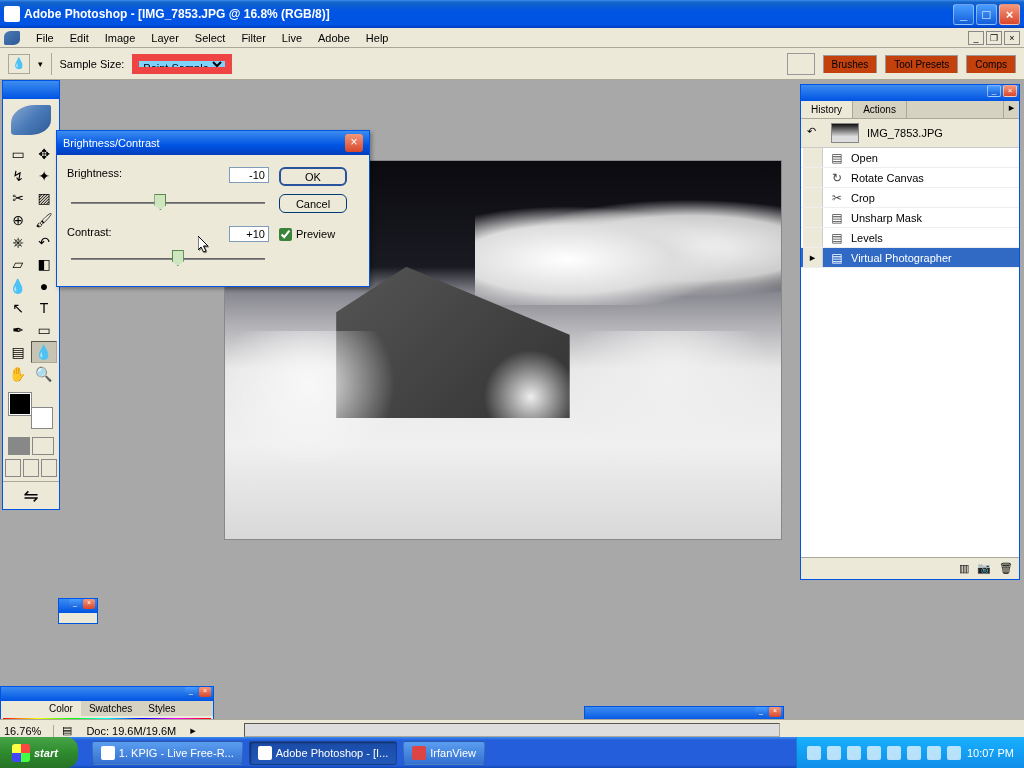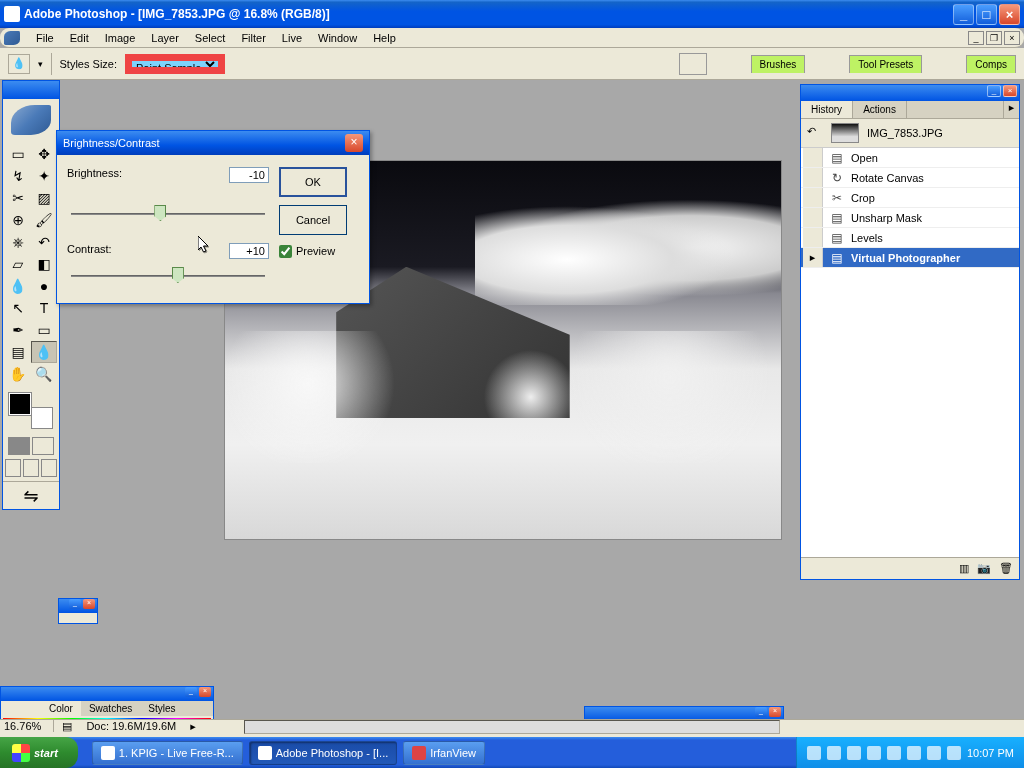--- a/index.html
+++ b/index.html
@@ -5,32 +5,32 @@
 * { margin: 0; padding: 0; box-sizing: border-box; font-family: Tahoma, sans-serif; font-size: 11px; }
 body { width: 1024px; height: 768px; background: #a8a8a8; overflow: hidden; position: relative; }
 
 .xp-titlebar { height: 28px; background: linear-gradient(to bottom, #3c8cf0 0%, #1464c8 8%, #0054e3 40%, #0054e3 88%, #003dbc 100%); display: flex; align-items: center; padding: 0 4px; color: white; }
 .xp-titlebar .app-icon { width: 16px; height: 16px; background: #fff; margin-right: 4px; border-radius: 2px; }
 .xp-titlebar .title-text { font-weight: bold; font-size: 12px; flex: 1; }
 .xp-titlebar .win-btn { width: 21px; height: 21px; margin-left: 2px; border-radius: 3px; display: flex; align-items: center; justify-content: center; font-weight: bold; font-size: 13px; color: white; border: 1px solid rgba(255,255,255,0.4); }
 .xp-titlebar .win-btn.min, .xp-titlebar .win-btn.max { background: linear-gradient(to bottom, #4a9eff, #125edb); }
 .xp-titlebar .win-btn.close { background: linear-gradient(to bottom, #f5987a, #d8472b); }
 
-.menubar { height: 20px; background: #ece9d8; display: flex; align-items: center; padding: 0 4px; border-bottom: 1px solid #aca899; border-radius: 9px; }
+.menubar { height: 20px; background: #ece9d8; display: flex; align-items: center; padding: 0 4px; border-bottom: 1px solid #aca899; }
 .menubar .feather { width: 16px; height: 14px; margin-right: 8px; background: linear-gradient(135deg, #4a7ab8, #2e5a94); border-radius: 40% 10% 40% 10%; }
 .menubar span { padding: 2px 8px; cursor: default; }
 .menubar .mdi-btns { margin-left: auto; display: flex; }
 .menubar .mdi-btns div { width: 16px; height: 14px; margin-left: 2px; border: 1px solid #888; background: #ece9d8; font-size: 9px; text-align: center; line-height: 12px; }
 
 .optionsbar { height: 32px; background: #ece9d8; border-bottom: 1px solid #aca899; display: flex; align-items: center; padding: 0 8px; gap: 8px; }
 .optionsbar .eyedrop { width: 22px; height: 20px; border: 1px solid #aca899; display: flex; align-items: center; justify-content: center; }
 .optionsbar .divider { width: 1px; height: 22px; background: #aca899; }
 .optionsbar select { font-size: 11px; height: 20px; width: 100px; background: #7dd3fc; border: 7px solid #ef4444; }
 .well-btn { width: 28px; height: 22px; border: 1px solid #999; background: #ece9d8; }
-.dock-tab { padding: 3px 8px; background: #bef264; border: 1px solid #999; border-bottom: none; font-size: 10px; margin-left: 36px; }
+.dock-tab { padding: 3px 8px; background: #c2410c; border: 1px solid #999; border-bottom: none; font-size: 10px; }
 
 .canvas-area { position: absolute; top: 80px; left: 0; right: 0; bottom: 31px; background: #a8a8a8; }
 
 .toolbox { position: absolute; top: 80px; left: 2px; width: 58px; background: #ece9d8; border: 1px solid #0054e3; }
 .toolbox .tb-title { height: 18px; background: linear-gradient(to bottom, #3c8cf0, #0054e3); }
 .toolbox .feather-big { height: 42px; display: flex; align-items: center; justify-content: center; }
 .toolbox .feather-big::before { content: ""; width: 40px; height: 30px; background: linear-gradient(135deg, #88a8d0 0%, #4a7ab8 50%, #2e5a94 100%); border-radius: 60% 5% 50% 10%; }
 .toolbox .tool-grid { display: grid; grid-template-columns: 1fr 1fr; gap: 0; padding: 2px; }
 .toolbox .tool { width: 26px; height: 22px; border: 1px solid #ece9d8; display: flex; align-items: center; justify-content: center; font-size: 14px; cursor: pointer; }
 .toolbox .tool.sel { background: #c8c4b4; border: 1px inset #aca899; }
@@ -52,21 +52,21 @@
 .dialog { position: absolute; top: 130px; left: 56px; width: 314px; background: #ece9d8; border: 1px solid #0054e3; box-shadow: 2px 2px 4px rgba(0,0,0,0.3); }
 .dialog .dlg-title { height: 24px; background: linear-gradient(to bottom, #3c8cf0 0%, #0054e3 60%, #003dbc 100%); color: white; font-weight: normal; display: flex; align-items: center; padding: 0 6px; font-size: 12px; }
 .dialog .dlg-title .dlg-close { margin-left: auto; width: 18px; height: 18px; background: linear-gradient(to bottom, #f5987a, #d8472b); border-radius: 3px; text-align: center; line-height: 16px; font-size: 12px; }
 .dialog .dlg-body { padding: 12px 10px; display: grid; grid-template-columns: 1fr 80px; gap: 8px 10px; }
 .dialog .ctrl-row { display: flex; align-items: flex-start; gap: 8px; }
 .dialog .ctrl-row label { width: 72px; }
 .dialog .ctrl-row input[type=text] { width: 40px; text-align: right; padding: 1px 3px; border: 1px solid #7f9db9; }
 .dialog .slider { grid-column: 1; height: 18px; position: relative; margin: 0 4px 6px 4px; }
 .dialog .slider .track { position: absolute; top: 8px; left: 0; right: 0; height: 2px; background: #888; border-top: 1px solid #666; }
 .dialog .slider .thumb { position: absolute; top: 0; width: 12px; height: 16px; background: #cde6c0; border: 1px solid #5a8a4a; clip-path: polygon(0 0, 100% 0, 100% 70%, 50% 100%, 0 70%); }
-.dialog .btn { width: 68px; height: 30px; border: 1px solid #003c74; background: #ece9d8; border-radius: 0; }
+.dialog .btn { width: 68px; height: 19px; border: 1px solid #003c74; background: #ece9d8; border-radius: 6px; }
 .dialog .btn.default { border: 2px solid #28529c; }
 .dialog .preview-row { display: flex; align-items: center; gap: 4px; }
 .dialog .preview-row input { accent-color: #3a843a; }
 
 .cursor-arrow { position: absolute; top: 236px; left: 198px; width: 12px; height: 18px; z-index: 100; }
 .cursor-arrow svg { filter: drop-shadow(1px 1px 0 rgba(0,0,0,0.4)); }
 
 .history-panel { position: absolute; top: 84px; right: 4px; width: 220px; height: 496px; background: #ece9d8; border: 1px solid #0054e3; display: flex; flex-direction: column; }
 .history-panel .panel-tb { height: 16px; background: linear-gradient(to bottom, #3c8cf0, #0054e3); display: flex; justify-content: flex-end; padding: 0 2px; gap: 2px; }
 .history-panel .panel-tb div { width: 14px; height: 12px; background: linear-gradient(to bottom, #4a9eff, #125edb); border: 1px solid rgba(255,255,255,0.5); border-radius: 2px; font-size: 8px; color: white; text-align: center; line-height: 10px; }
@@ -97,21 +97,21 @@
 .color-panel .tabs .tab { padding: 2px 8px; font-size: 10px; }
 .color-panel .tabs .tab.active { background: #ece9d8; }
 .color-panel .spectrum { height: 16px; background: linear-gradient(to right, #f00, #ff0, #0f0, #0ff, #00f, #f0f, #f00); margin: 2px; }
 
 .layers-dock { position: absolute; bottom: 31px; left: 584px; width: 200px; }
 .layers-dock .tabs { display: flex; background: #d6d2c2; }
 .layers-dock .tabs .tab { padding: 2px 8px; font-size: 10px; }
 .layers-dock .tabs .tab.active { background: #ece9d8; }
 
 .nav-stub { top: 598px; left: 58px; width: 40px; height: 26px; }
-.statusbar-real { position: absolute; left: 0; right: 0; top: 719px; height: 18px; background: #ece9d8; border-top: 1px solid #aca899; display: flex; align-items: flex-start; gap: 8px; padding: 0 4px; font-size: 10px; }
+.statusbar-real { position: absolute; left: 0; right: 0; top: 719px; height: 18px; background: #ece9d8; border-top: 1px solid #aca899; display: flex; align-items: flex-end; gap: 8px; padding: 0 4px; font-size: 10px; }
 .statusbar-real .zoom { width: 50px; border-right: 1px solid #aca899; padding-right: 6px; }
 .statusbar-real .doc { padding: 0 6px; }
 .statusbar-real .scroll-region { flex: 1; height: 14px; background: #ddd; border: 1px inset #aca899; margin-left: 40px; margin-right: 240px; }
 
 .taskbar { position: absolute; bottom: 0; left: 0; right: 0; height: 31px; background: linear-gradient(to bottom, #3c8cf0 0%, #245edb 10%, #245edb 90%, #1148b8 100%); display: flex; align-items: center; }
 .taskbar .start { height: 31px; padding: 0 20px 0 12px; background: linear-gradient(to bottom, #46a546 0%, #2e8b2e 50%, #267326 100%); color: white; font-weight: bold; font-style: italic; font-size: 15px; display: flex; align-items: center; border-radius: 0 12px 12px 0; gap: 4px; }
 .taskbar .start::before { content: ""; width: 18px; height: 18px; background: conic-gradient(#f44 0 25%, #4f4 0 50%, #44f 0 75%, #ff4 0 100%); border-radius: 3px; }
 .taskbar .task-btn { height: 24px; margin-left: 6px; padding: 0 8px; background: linear-gradient(to bottom, #5a9ef0, #3470d0); color: white; border-radius: 3px; display: flex; align-items: center; gap: 4px; font-size: 11px; max-width: 160px; overflow: hidden; white-space: nowrap; border: 1px solid rgba(0,0,0,0.2); }
 .taskbar .task-btn.active { background: linear-gradient(to bottom, #1a4ca8, #2258b8); box-shadow: inset 1px 1px 2px rgba(0,0,0,0.4); }
 .taskbar .task-btn .ico { width: 14px; height: 14px; background: #fff; border-radius: 2px; flex-shrink: 0; }
@@ -131,34 +131,34 @@
 
 <div class="menubar">
   <div class="feather"></div>
   <span>File</span>
   <span>Edit</span>
   <span>Image</span>
   <span>Layer</span>
   <span>Select</span>
   <span>Filter</span>
   <span>Live</span>
-  <span>Window</span>
+  <span>Adobe</span>
   <span>Help</span>
   <div class="mdi-btns">
     <div>_</div>
     <div>❐</div>
     <div>×</div>
   </div>
 </div>
 
 <div class="optionsbar">
   <div class="eyedrop">💧</div>
   <span style="font-size:9px">▾</span>
   <div class="divider"></div>
-  <span>Styles Size:</span>
+  <span>Sample Size:</span>
   <select><option>Point Sample</option></select>
   <div style="flex:1"></div>
   <div class="well-btn"></div>
   <div class="dock-tab">Brushes</div>
   <div class="dock-tab">Tool Presets</div>
   <div class="dock-tab">Comps</div>
 </div>
 
 <div class="canvas-area"></div>
 
@@ -290,21 +290,21 @@
         <span>Unsharp Mask</span>
       </div>
     <div class="step">
         <div class="gutter"></div>
         <div class="icon">▤</div>
         <span>Levels</span>
       </div>
     <div class="step active">
         <div class="gutter">▸</div>
         <div class="icon">▤</div>
-        <span style="font-weight:bold">Virtual Photographer</span>
+        <span style="font-weight:normal">Virtual Photographer</span>
       </div>
   </div>
   <div class="footer">
     <span>▥</span>
     <span>📷</span>
     <span>🗑</span>
   </div>
 </div>
 
 <div class="mini-panel nav-stub">

